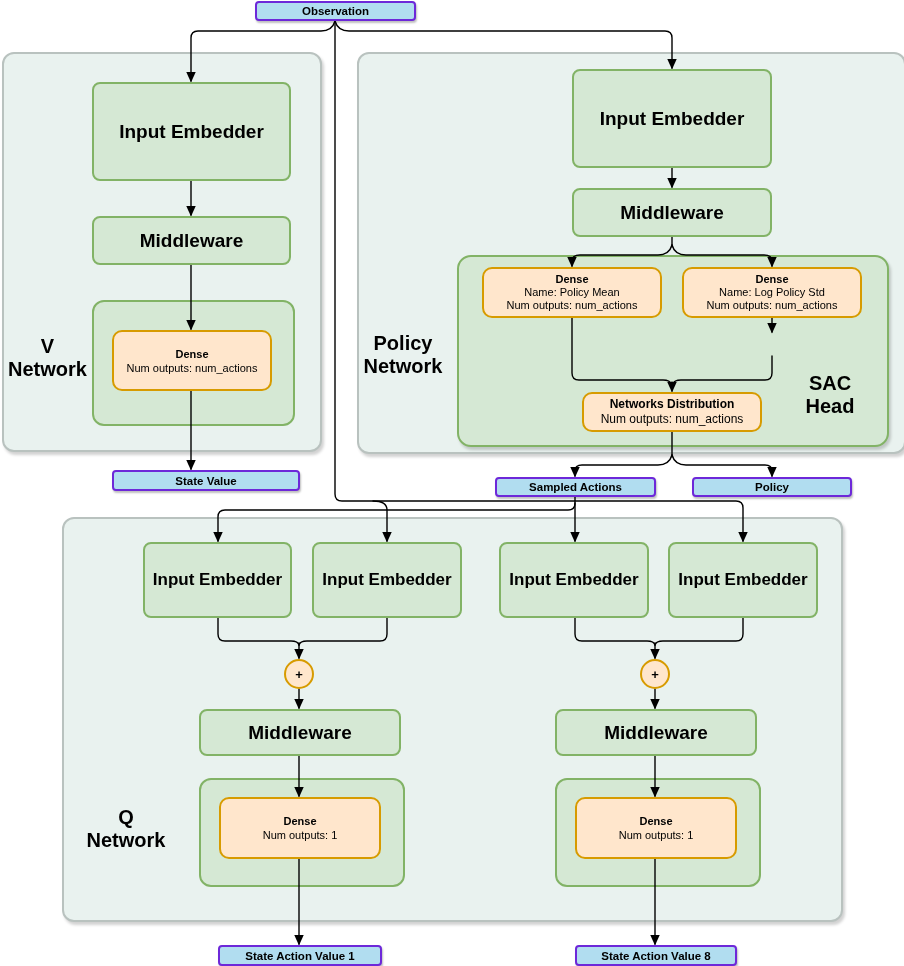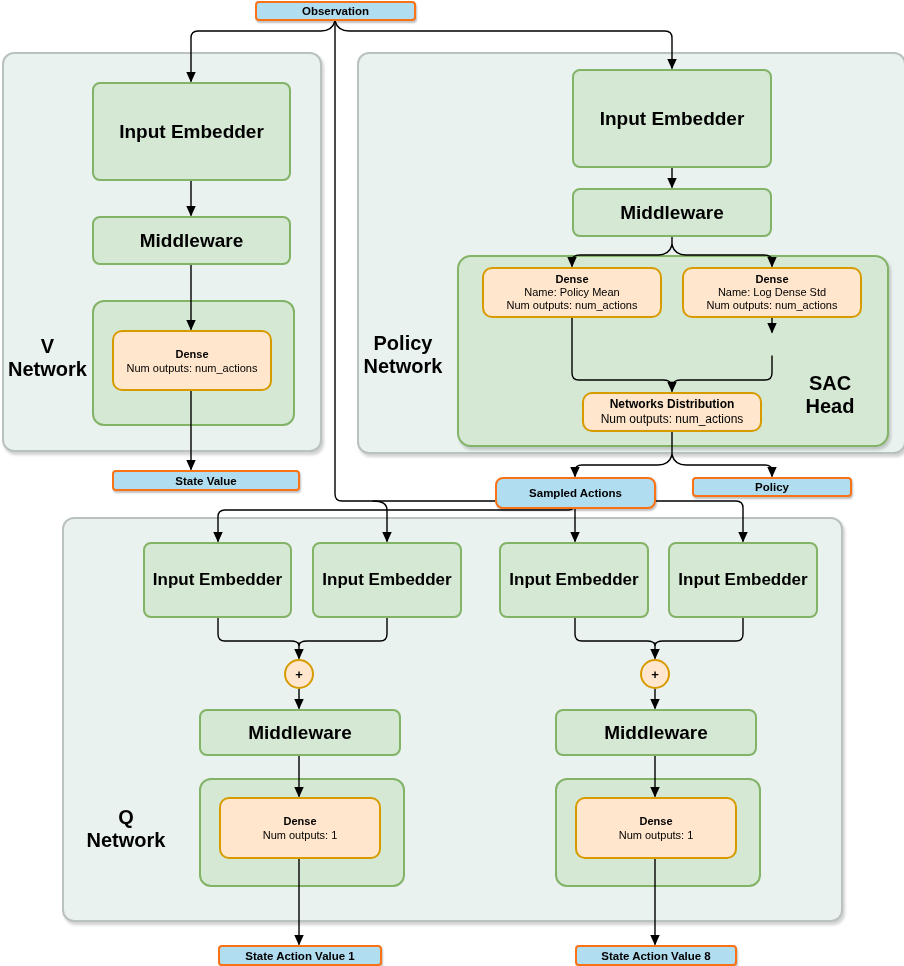--- a/index.html
+++ b/index.html
@@ -20,21 +20,21 @@
     display:flex;align-items:center;justify-content:center;text-align:center;
     font-weight:bold;box-sizing:border-box;
   }
   .obox{
     position:absolute;background:#ffe6cc;border:2px solid #d79b00;border-radius:10px;
     display:flex;flex-direction:column;align-items:center;justify-content:center;
     box-sizing:border-box;font-size:11px;line-height:14px;
   }
   .obox .t{font-weight:bold;}
   .bluebox{
-    position:absolute;background:#b1ddf0;border:2px solid #f97316;border-radius:4px;
+    position:absolute;background:#b1ddf0;border:2px solid #6d28d9;border-radius:4px;
     display:flex;align-items:center;justify-content:center;text-align:center;
     font-weight:bold;font-size:11.5px;box-sizing:border-box;
     box-shadow:1px 2px 2px rgba(0,0,0,0.25);
   }
   .biglabel{
     position:absolute;font-weight:bold;font-size:20px;line-height:23px;text-align:center;
   }
   .plus-circle{
     position:absolute;width:30px;height:30px;border-radius:50%;
     background:#ffe6cc;border:2px solid #d79b00;box-sizing:border-box;
@@ -145,33 +145,33 @@
     <span>Network</span>
   </div>
 
   <div class="obox z4" style="left:482px;top:267px;width:180px;height:51px;line-height:13px;">
     <span class="t">Dense</span>
     <span>Name: Policy Mean</span>
     <span>Num outputs: num_actions</span>
   </div>
   <div class="obox z4" style="left:682px;top:267px;width:180px;height:51px;line-height:13px;">
     <span class="t">Dense</span>
-    <span>Name: Log Dense Std</span>
+    <span>Name: Log Policy Std</span>
     <span>Num outputs: num_actions</span>
   </div>
   <div class="obox z4" style="left:582px;top:392px;width:180px;height:40px;font-size:12px;line-height:15px;">
     <span class="t">Networks Distribution</span>
     <span>Num outputs: num_actions</span>
   </div>
   <div class="biglabel z4" style="left:780px;top:372px;width:100px;">
     <span>SAC</span><br>
     <span>Head</span>
   </div>
 
-  <div class="bluebox z4" style="left:495px;top:477px;width:161px;height:32px;border-radius:8px;">
+  <div class="bluebox z4" style="left:495px;top:477px;width:161px;height:20px;">
     <span>Sampled Actions</span>
   </div>
   <div class="bluebox z4" style="left:692px;top:477px;width:160px;height:20px;">
     <span>Policy</span>
   </div>
 
   <div class="gbox fs17 z4" style="left:143px;top:542px;width:149px;height:76px;">
     <span>Input Embedder</span>
   </div>
   <div class="gbox fs17 z4" style="left:312px;top:542px;width:150px;height:76px;">

